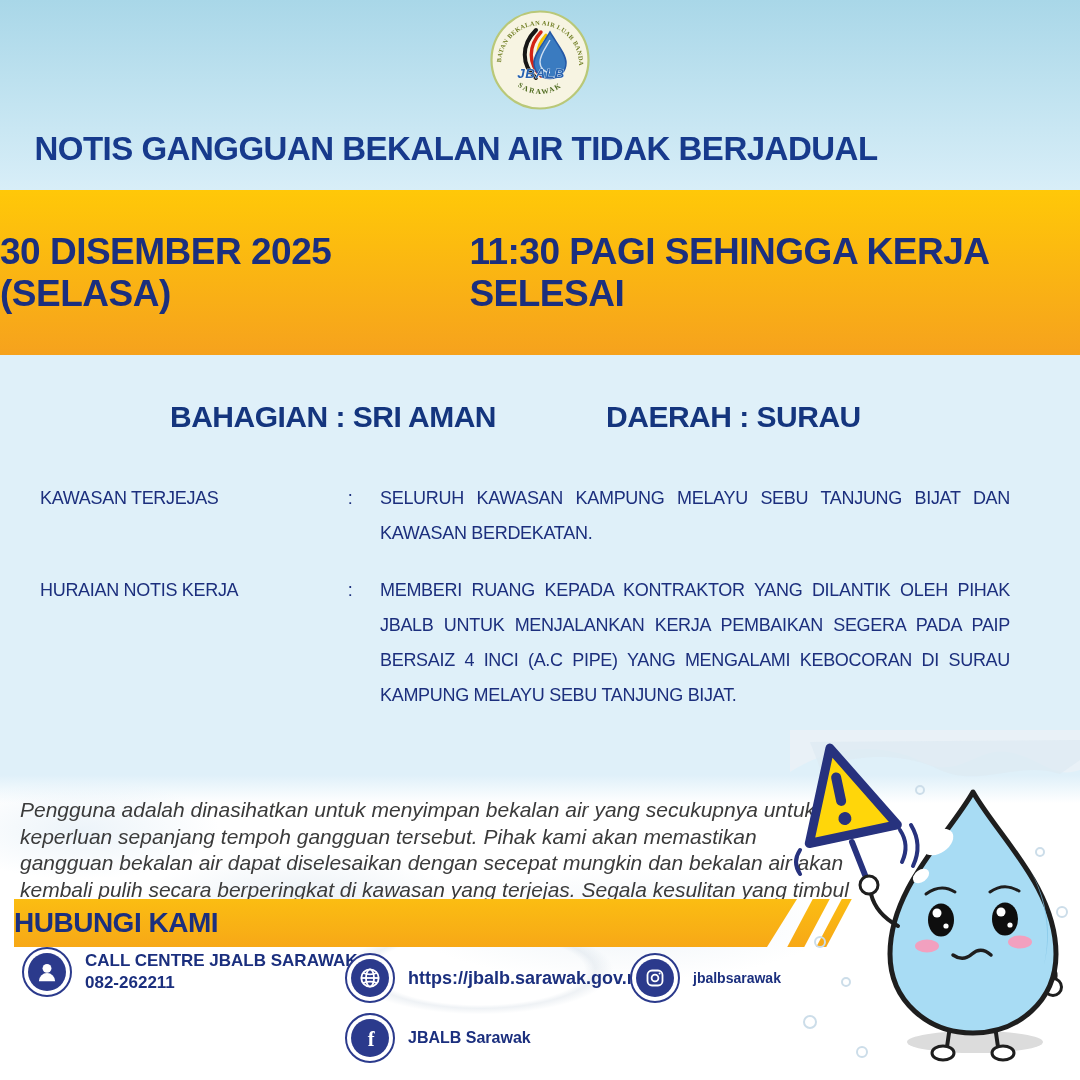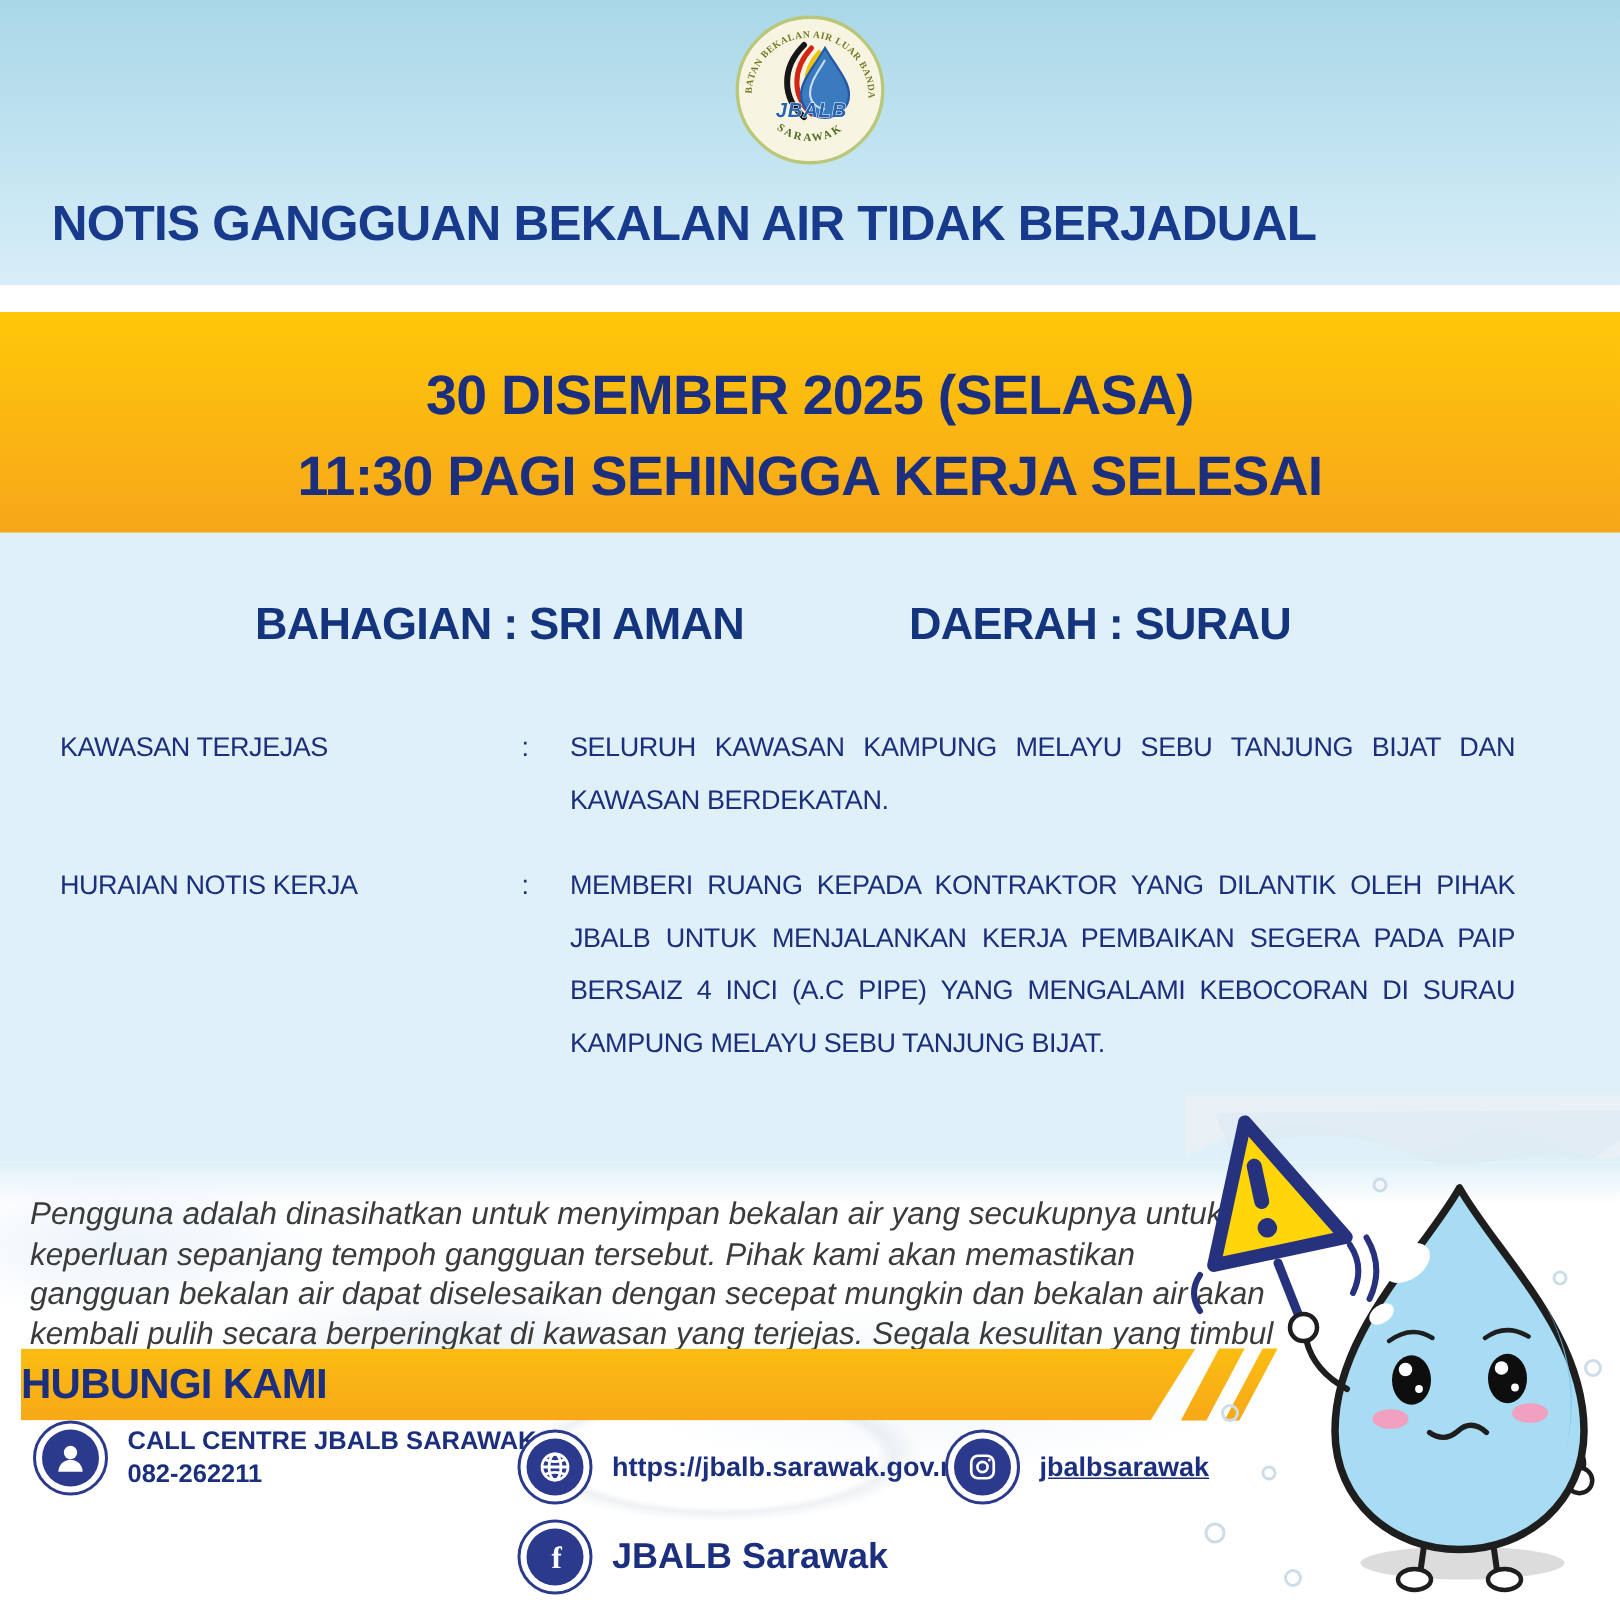--- a/index.html
+++ b/index.html
@@ -9,21 +9,21 @@
   
   .top-section{position:absolute;top:0;left:0;width:1080px;height:190px;
     background:linear-gradient(180deg,#a9d7e8 0%,#c3e4f1 55%,#d8eef8 100%);}
   .logo-wrap{position:absolute;top:10px;left:490px;width:100px;height:100px;}
   .main-title{position:absolute;top:130px;left:0;width:912px;text-align:center;
     font-size:33px;font-weight:bold;color:#173a8c;letter-spacing:-0.5px;}
 
   
   .date-banner{position:absolute;top:190px;left:0;width:1080px;height:165px;
     background:linear-gradient(180deg,#ffc808 0%,#f6a21d 100%);
-    display:flex;flex-direction:column;align-items:center;justify-content:center;gap:12px;margin-top:18px;}
+    display:flex;flex-direction:row;align-items:center;justify-content:center;gap:12px;}
   .date-line{font-size:37px;font-weight:bold;color:#1b2f7e;letter-spacing:-0.5px;}
 
   
   .info-panel{position:absolute;top:355px;left:0;width:1080px;height:420px;background:#dff0f9;}
   .location-row{display:flex;padding-left:170px;gap:110px;margin-top:45px;
     font-size:30px;font-weight:bold;color:#14357e;letter-spacing:-0.5px;}
   .detail-row{display:grid;grid-template-columns:280px 60px 1fr;
     padding-left:40px;padding-right:70px;
     font-size:18px;line-height:35px;font-weight:normal;color:#1c2f7d;letter-spacing:-0.3px;}
   .detail-row .colon{text-align:center;}
@@ -164,32 +164,32 @@
     <div class="contact-item item-instagram">
       <div class="icon-ring">
         <div class="icon-core">
           <svg width="24" height="24" viewBox="0 0 24 24" fill="none" stroke="#ffffff" stroke-width="1.8">
             <rect x="4.5" y="4.5" width="15" height="15" rx="4.5"></rect>
             <circle cx="12" cy="12" r="3.4"></circle>
             <circle cx="16.6" cy="7.4" r="1" fill="#ffffff" stroke="none"></circle>
           </svg>
         </div>
       </div>
-      <div class="contact-text" style="font-size:18px;text-decoration:underline;">jbalbsarawak</div>
+      <div class="contact-text" style="font-size:14px;">jbalbsarawak</div>
     </div>
 
     <div class="contact-item item-facebook">
       <div class="icon-ring">
         <div class="icon-core">
           <svg width="26" height="26" viewBox="0 0 24 24">
             <text x="13" y="19" text-anchor="middle" font-size="19" font-weight="bold" font-family="Liberation Serif, serif" fill="#ffffff">f</text>
           </svg>
         </div>
       </div>
-      <div class="contact-text" style="font-size:24px;">JBALB Sarawak</div>
+      <div class="contact-text" style="font-size:16px;">JBALB Sarawak</div>
     </div>
 
     <svg class="mascot" viewBox="0 0 290 350">
 
       <path d="M0,42 C40,16 92,12 132,32 C168,50 186,18 216,22 C248,26 262,50 290,40 L290,0 L0,0 Z" fill="#e9f1f7"></path>
       <path d="M30,38 C70,22 120,24 150,40 C190,58 230,30 270,44 L290,30 L290,10 L20,12 Z" fill="#dde9f2" opacity="0.7"></path>
 
       <g fill="none" stroke="#ccdde9" stroke-width="2">
         <circle cx="30" cy="212" r="5"></circle>
           <circle cx="56" cy="252" r="4"></circle>

